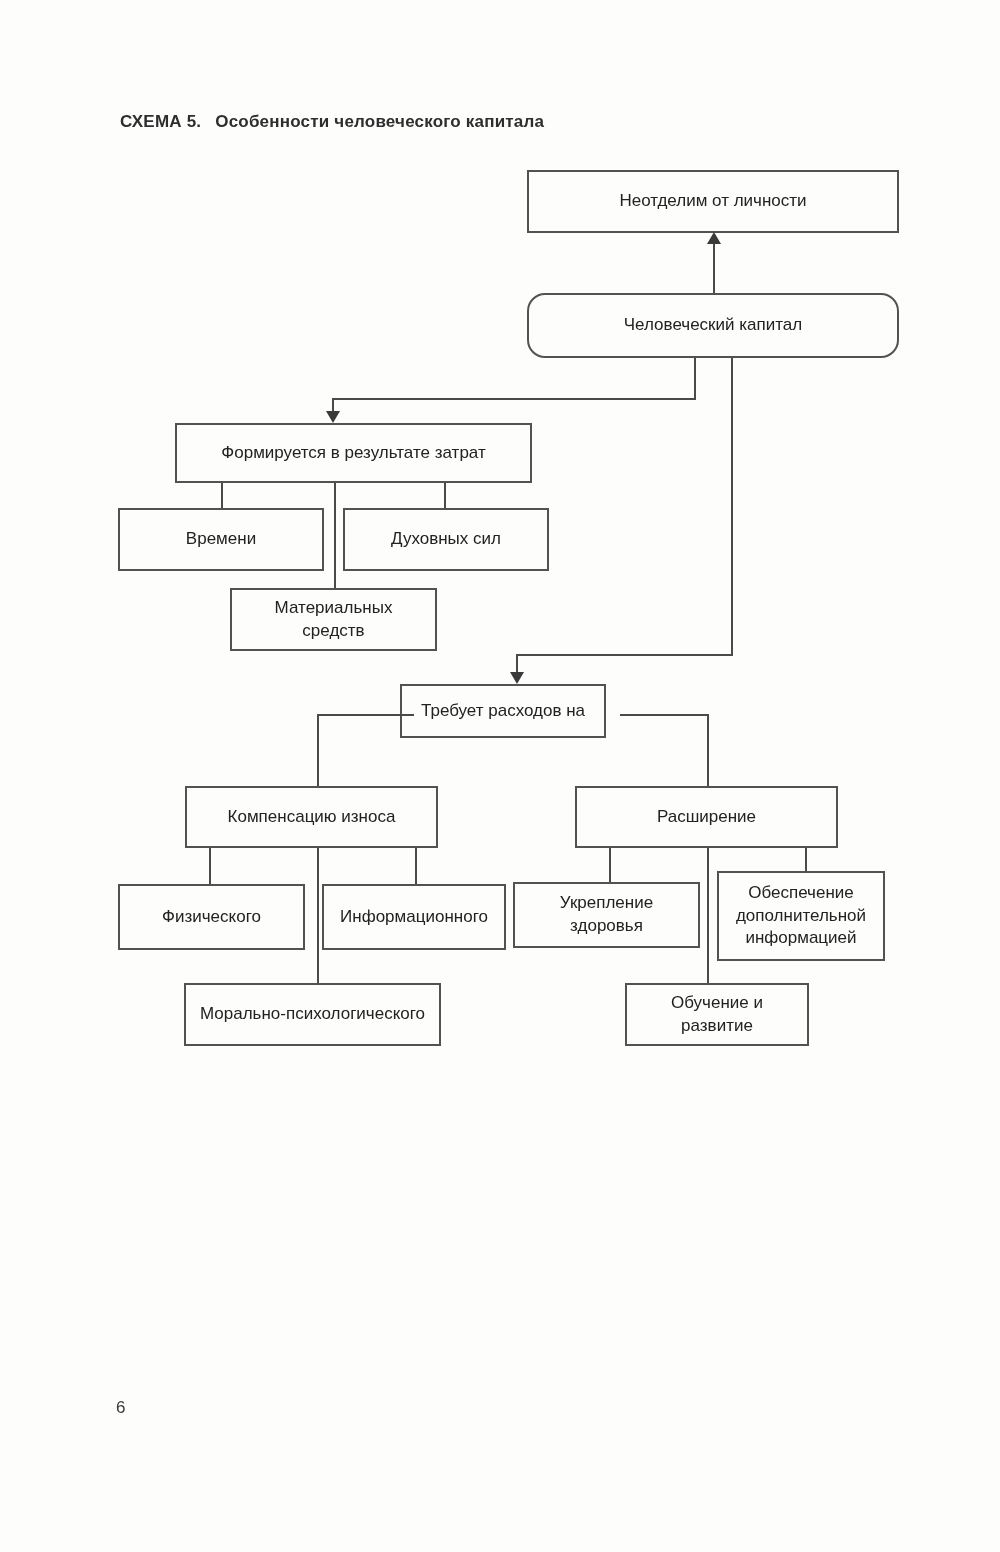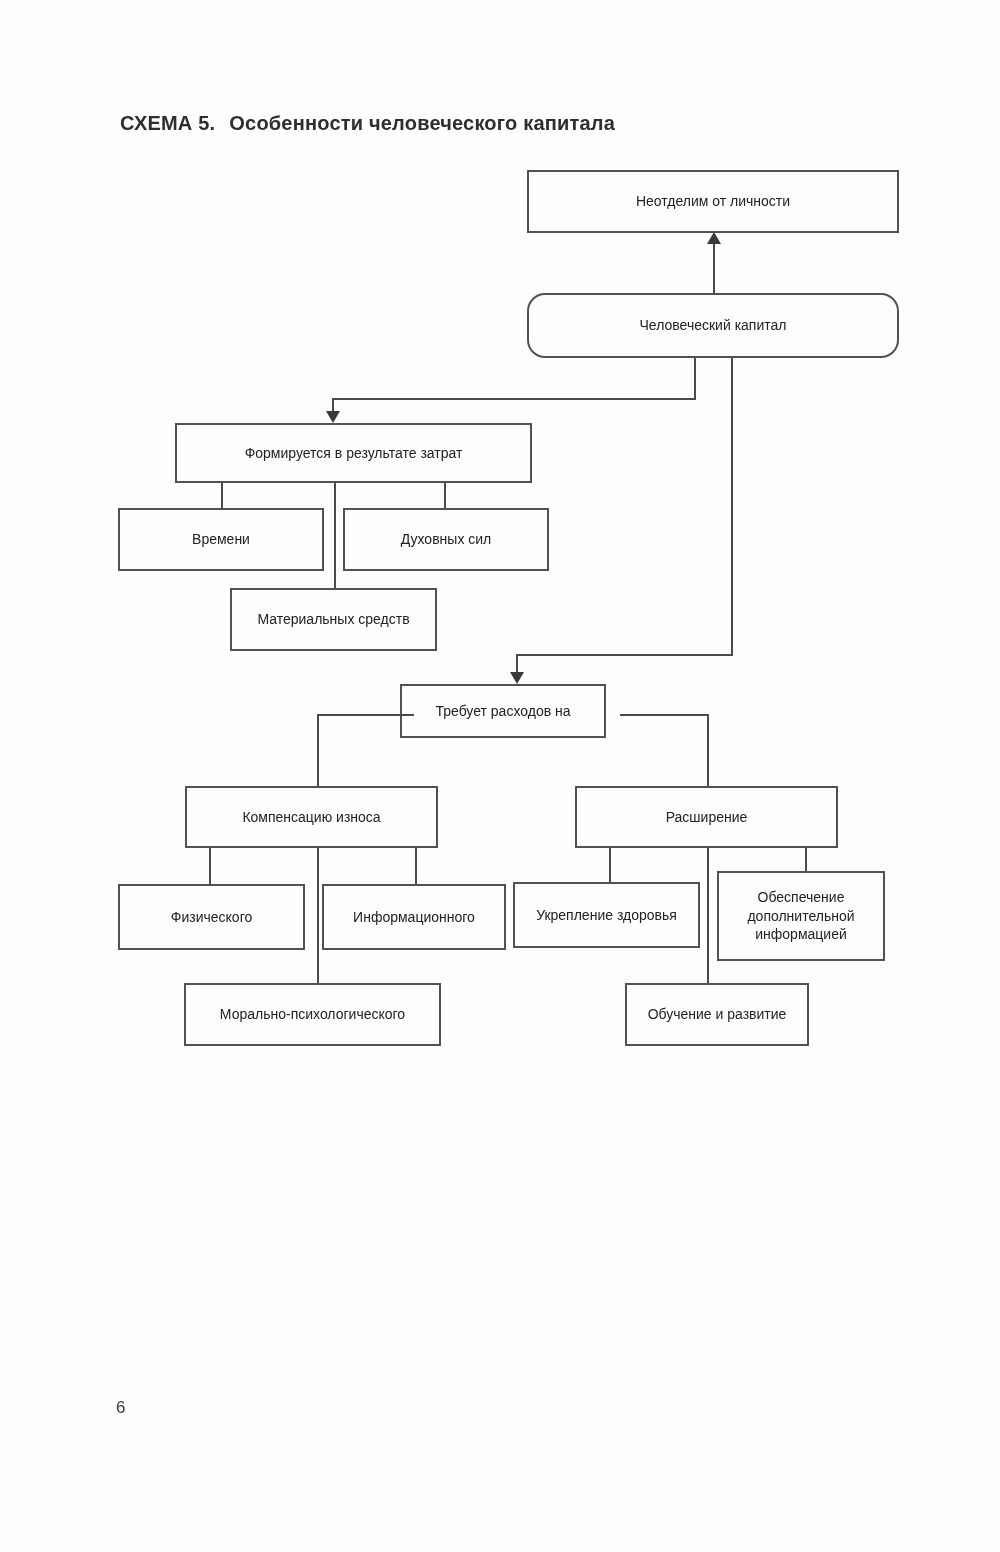--- a/index.html
+++ b/index.html
@@ -14,39 +14,39 @@
     margin: 0 auto;
     background: #fdfdfc;
     font-family: "Liberation Sans", sans-serif;
     color: #242424;
     overflow: hidden;
   }
   .doc-title {
     position: absolute;
     left: 120px;
     top: 112px;
-    font-size: 20px;
+    font-size: 17px;
     font-weight: bold;
     color: #2e2e2e;
     letter-spacing: 0.2px;
     white-space: nowrap;
   }
   .doc-title .title-prefix {
     margin-right: 14px;
   }
   .node {
     position: absolute;
     box-sizing: border-box;
     border: 2px solid #525252;
     background: #fdfdfc;
     display: flex;
     align-items: center;
     justify-content: center;
     text-align: center;
-    font-size: 14px;
+    font-size: 17px;
     line-height: 1.35;
     color: #222;
     padding: 4px 10px;
   }
   .line {
     position: absolute;
     background: #4a4a4a;
   }
   .arrow-down {
     position: absolute;

